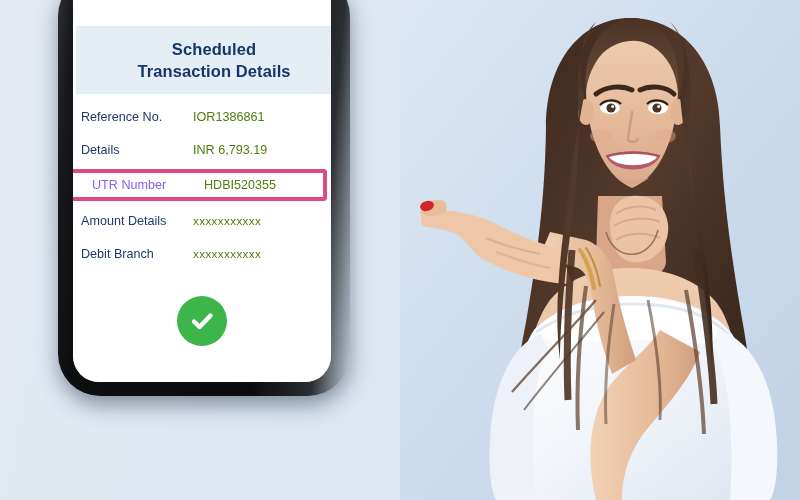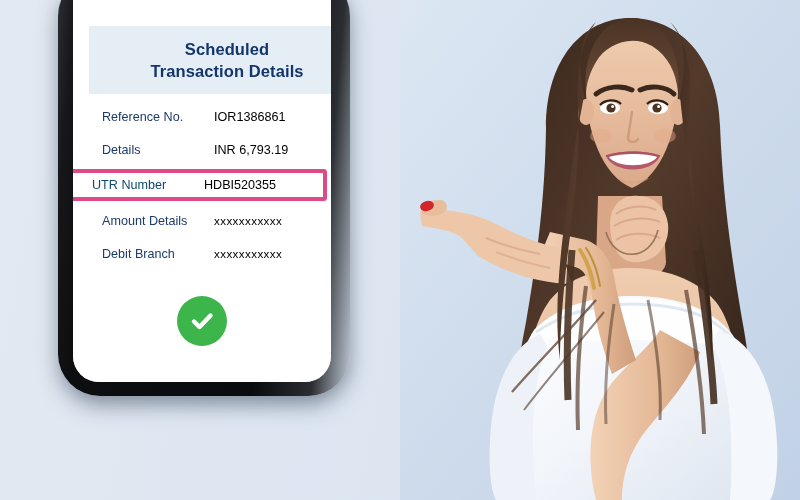--- a/index.html
+++ b/index.html
@@ -78,21 +78,21 @@
     top: 0;
     width: 258px;
     height: 408px;
     background: #ffffff;
     overflow: hidden;
   }
 
   
   .title-band {
     position: absolute;
-    left: 16px;
+    left: 3px;
     top: 52px;
     width: 276px;
     height: 68px;
     background: #e4eef4;
     display: flex;
     flex-direction: column;
     align-items: center;
     justify-content: center;
   }
   .title-line {
@@ -109,51 +109,51 @@
     position: absolute;
     left: 0;
     top: 126px;
     width: 258px;
   }
   .row {
     position: relative;
     display: flex;
     align-items: center;
     height: 33px;
-    padding: 0 0 0 29px;
+    padding: 0 0 0 8px;
     box-sizing: border-box;
   }
   .row .label {
     color: #1b3a6b;
     font-size: 12.6px;
     width: 112px;
     flex: 0 0 112px;
     white-space: nowrap;
   }
   .row .value {
-    color: #000000;
+    color: #4d7c0f;
     font-size: 12.6px;
     white-space: nowrap;
   }
   .row .value.mono-x {
     letter-spacing: 0.4px;
     font-size: 11.6px;
     text-align: center;
   }
 
   .row.highlight {
     margin: 3px 0 3px 0;
     height: 32px;
     border: 4px solid #dd4a86;
     border-left: none;
     border-radius: 0 4px 4px 0;
     width: 254px;
     padding-left: 19px;
   }
-  .row.highlight .label { color: #0c4a6e; }
+  .row.highlight .label { color: #8b5cf6; }
 
   .check-wrap {
     position: absolute;
     left: 0;
     top: 322px;
     width: 258px;
     display: flex;
     justify-content: center;
   }
   .check-circle {

